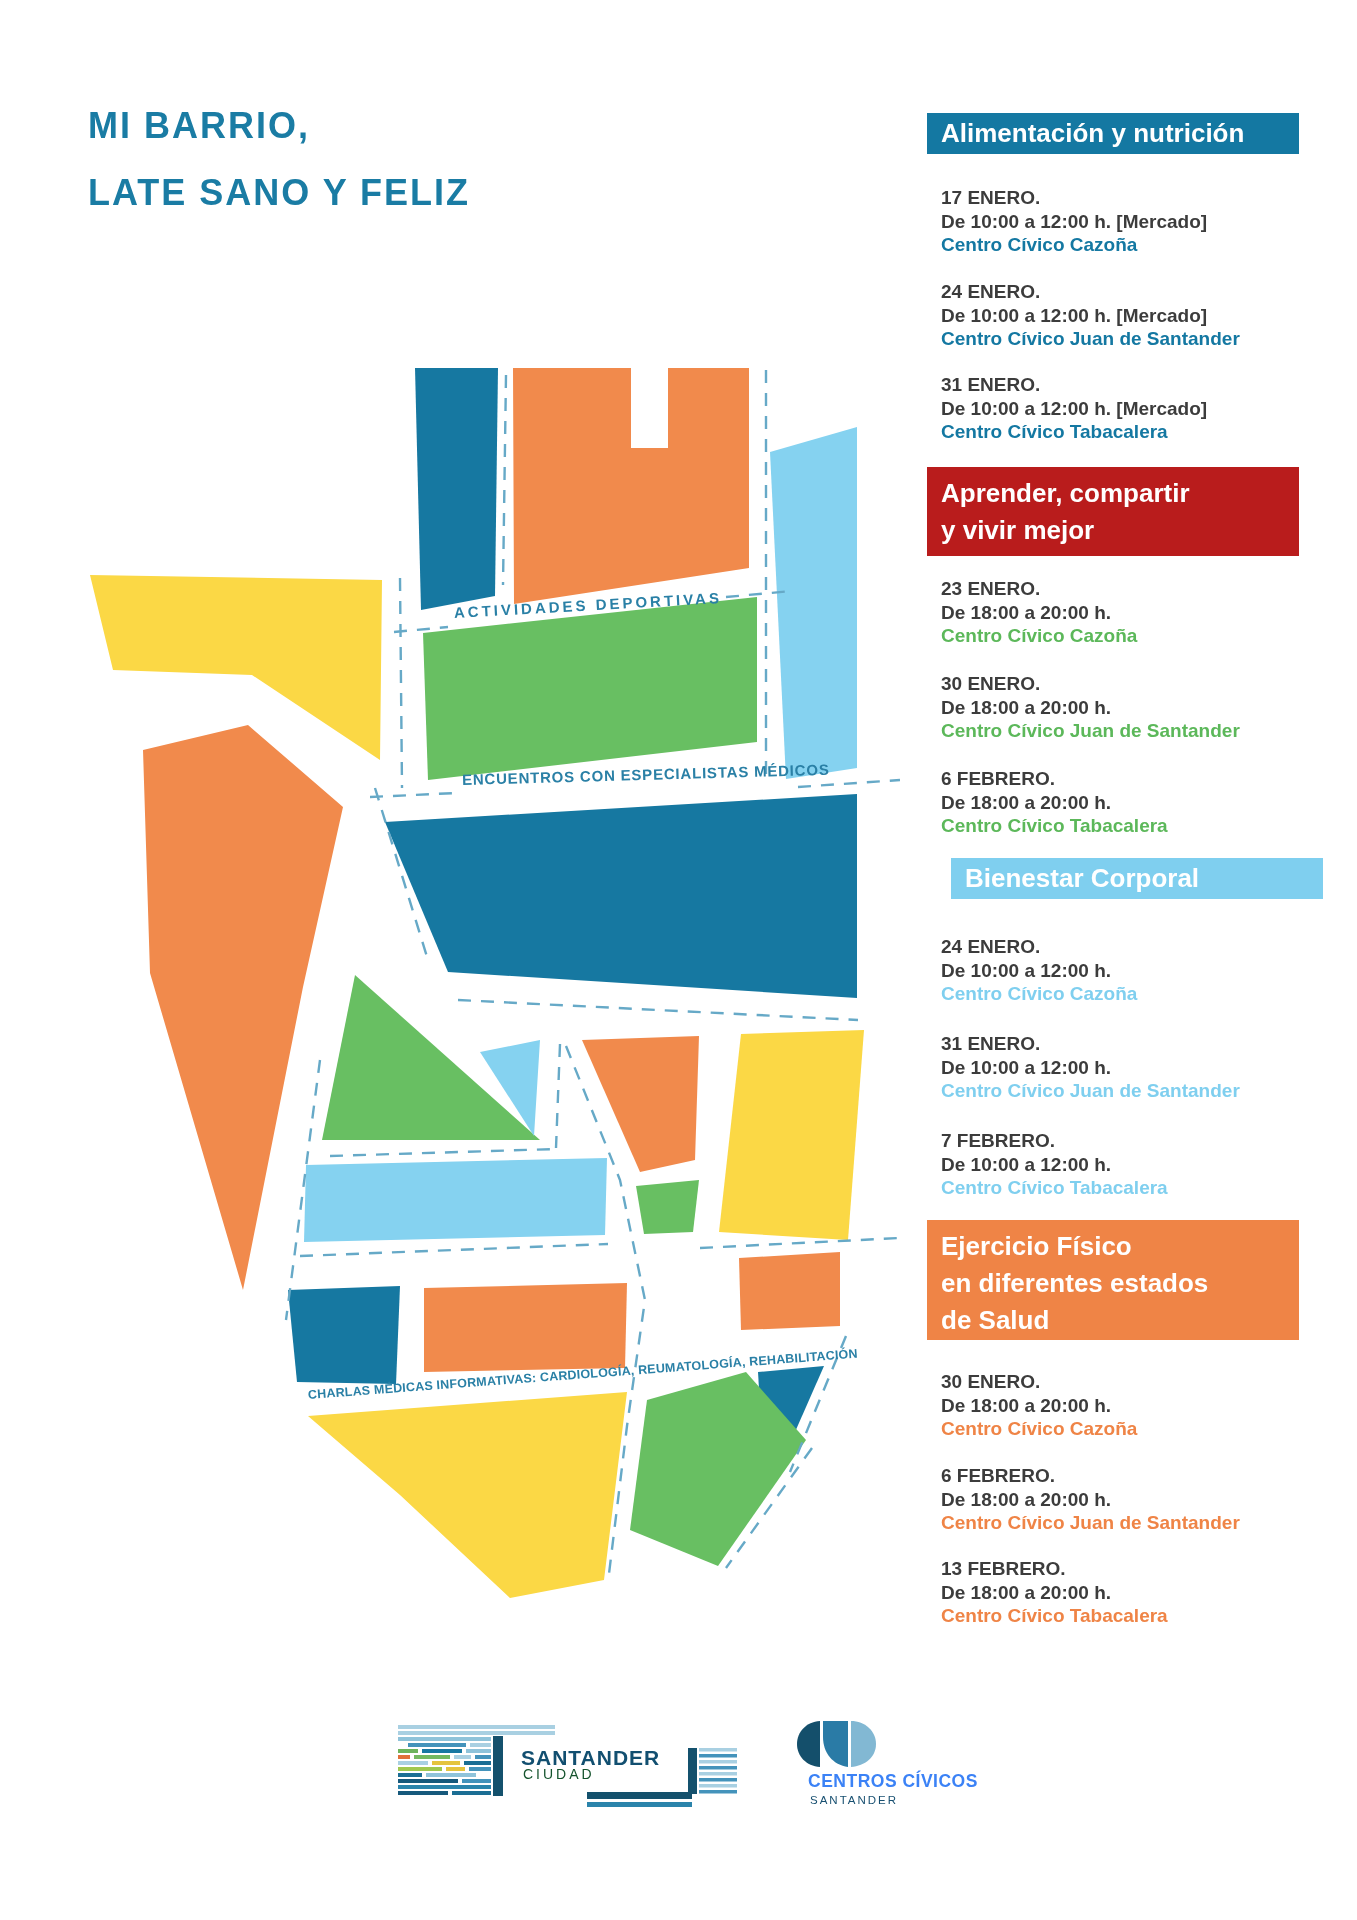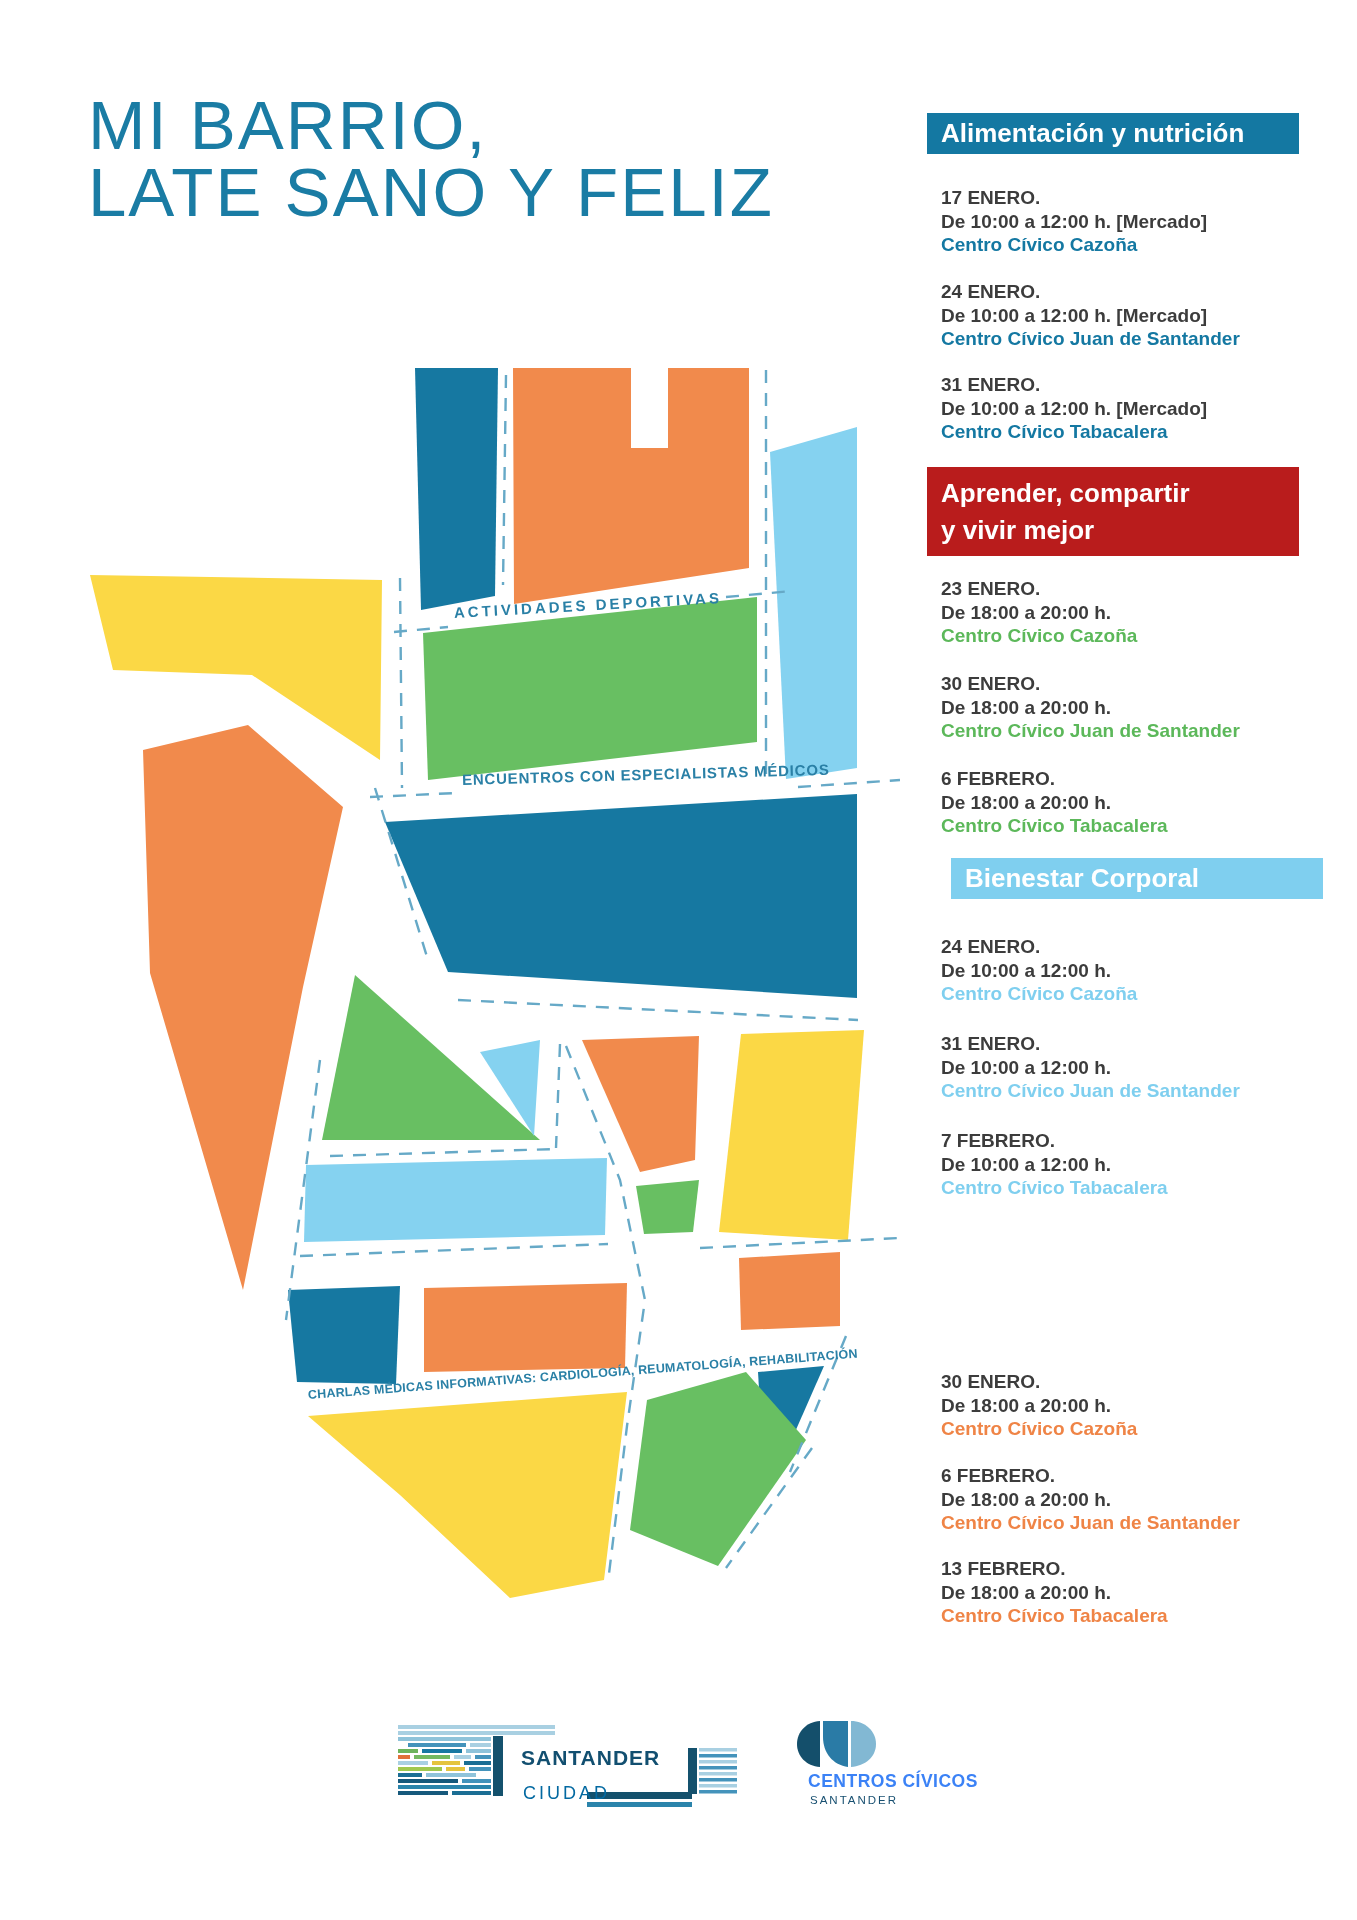--- a/index.html
+++ b/index.html
@@ -3,21 +3,21 @@
 <meta charset="utf-8">
 <style>
   html,body{margin:0;padding:0;background:#e8e8e8;}
   .poster{
     position:relative;width:1357px;height:1920px;background:#ffffff;
     font-family:"Liberation Sans", sans-serif;overflow:hidden;margin:0 auto;
   }
   
   .title{
     position:absolute;left:88px;top:92px;
-    color:#1a7ca4;font-weight:normal;font-size:69px;line-height:67px;
+    color:#1a7ca4;font-weight:bold;font-size:36px;line-height:67px;
     letter-spacing:2px;
   }
   
   .map-svg{position:absolute;left:0;top:0;width:1357px;height:1920px;}
   .street{fill:none;stroke:#66a9c7;stroke-width:2.4;stroke-dasharray:13 10;}
   .fill-teal{fill:#1678a1}.fill-orange{fill:#f18a4c}.fill-yellow{fill:#fbd845}
   .fill-green{fill:#68bf62}.fill-lblue{fill:#85d2f0}
   .map-label{
     position:absolute;color:#2a80a6;font-weight:bold;white-space:nowrap;
     transform-origin:left center;
@@ -45,21 +45,21 @@
   .e20{top:577px}.e21{top:672px}.e22{top:767px}
   .e30{top:935px}.e31{top:1032px}.e32{top:1129px}
   .e40{top:1370px}.e41{top:1464px}.e42{top:1557px}
   
   .logo-santander{position:absolute;left:396px;top:1722px;width:360px;height:95px;}
   .logo-santander .name{
     position:absolute;left:125px;top:24px;color:#124f70;font-weight:bold;
     font-size:21px;letter-spacing:1px;
   }
   .logo-santander .sub{
-    position:absolute;left:127px;top:61px;color:#0369a1;font-size:18px;letter-spacing:3px;
+    position:absolute;left:127px;top:44px;color:#14532d;font-size:14px;letter-spacing:3px;
   }
   .logo-cc{position:absolute;left:795px;top:1705px;width:260px;height:110px;}
   .logo-cc .name{
     position:absolute;left:13px;top:66px;color:#3b82f6;font-weight:bold;
     font-size:17.5px;letter-spacing:0.5px;
   }
   .logo-cc .sub{
     position:absolute;left:15px;top:89px;color:#174f70;font-size:11.5px;letter-spacing:2px;
   }
 </style>
@@ -174,20 +174,25 @@
     <div class="date">31 ENERO.</div>
     <div class="time">De 10:00 a 12:00 h.</div>
     <div class="place">Centro Cívico Juan de Santander</div>
   </div>
   <div class="entry c-s3 e32">
     <div class="date">7 FEBRERO.</div>
     <div class="time">De 10:00 a 12:00 h.</div>
     <div class="place">Centro Cívico Tabacalera</div>
   </div>
 
+  <div class="bar b4">
+    <div>Ejercicio Físico</div>
+    <div>en diferentes estados</div>
+    <div>de Salud</div>
+  </div>
   <div class="entry c-s4 e40">
     <div class="date">30 ENERO.</div>
     <div class="time">De 18:00 a 20:00 h.</div>
     <div class="place">Centro Cívico Cazoña</div>
   </div>
   <div class="entry c-s4 e41">
     <div class="date">6 FEBRERO.</div>
     <div class="time">De 18:00 a 20:00 h.</div>
     <div class="place">Centro Cívico Juan de Santander</div>
   </div>

